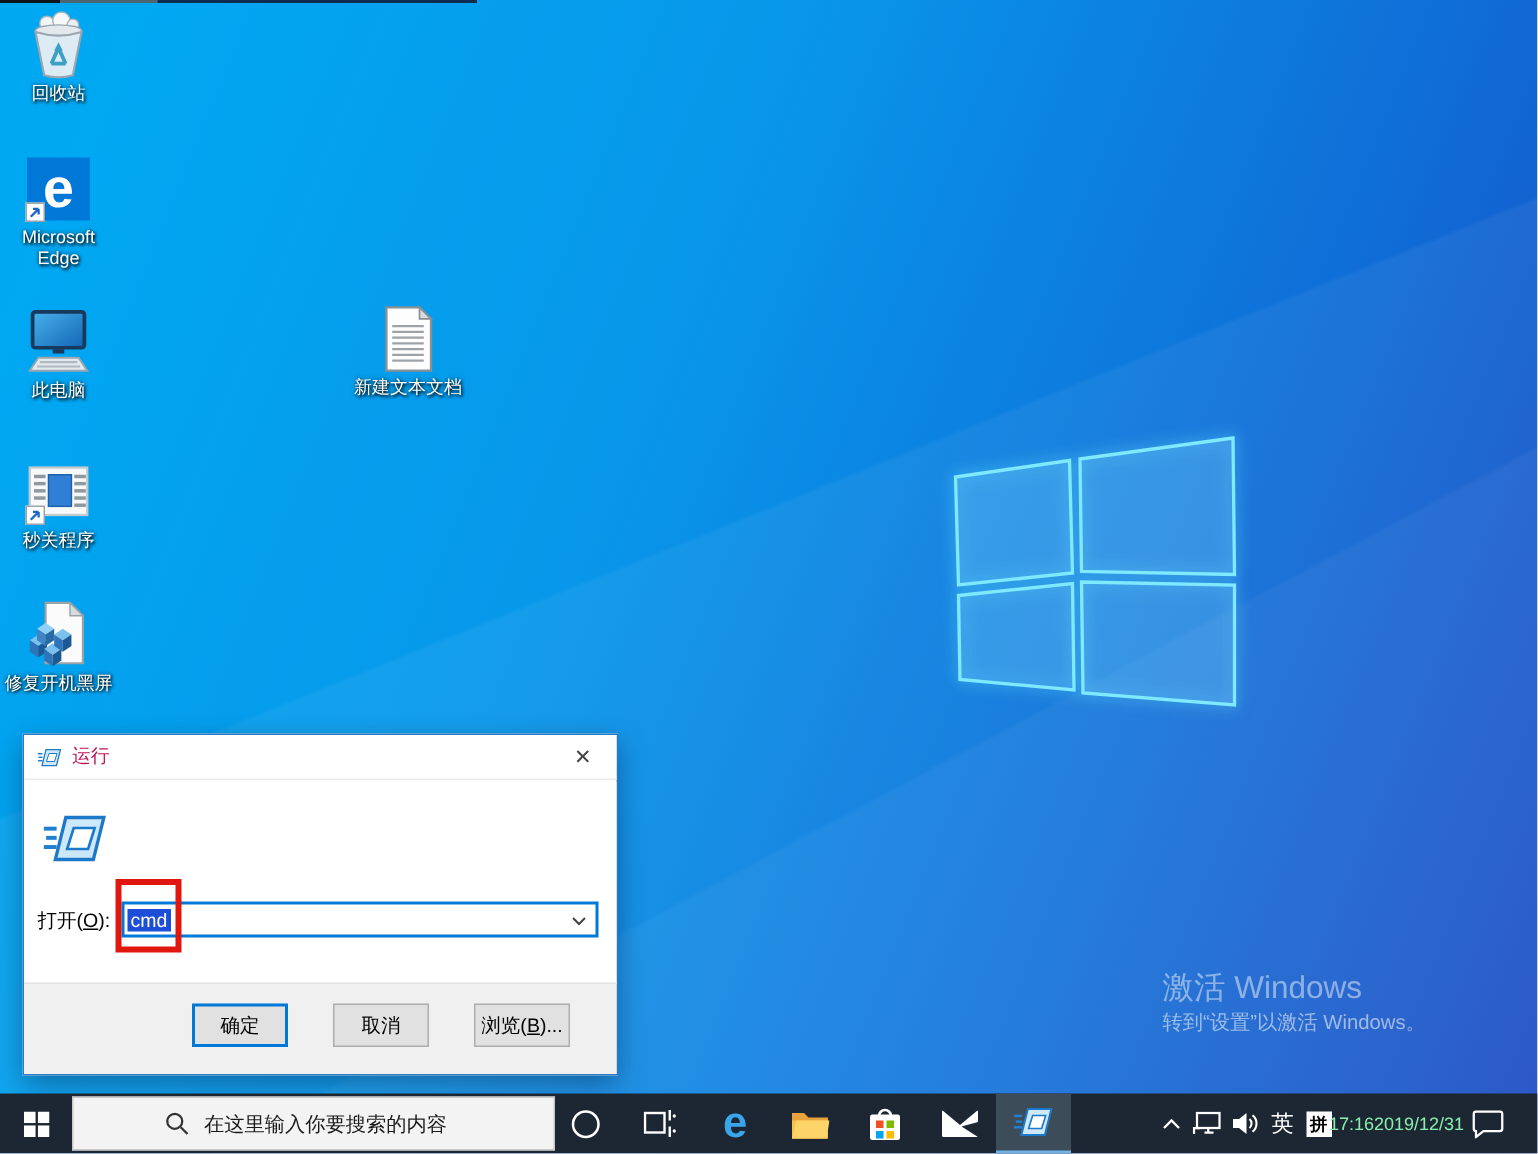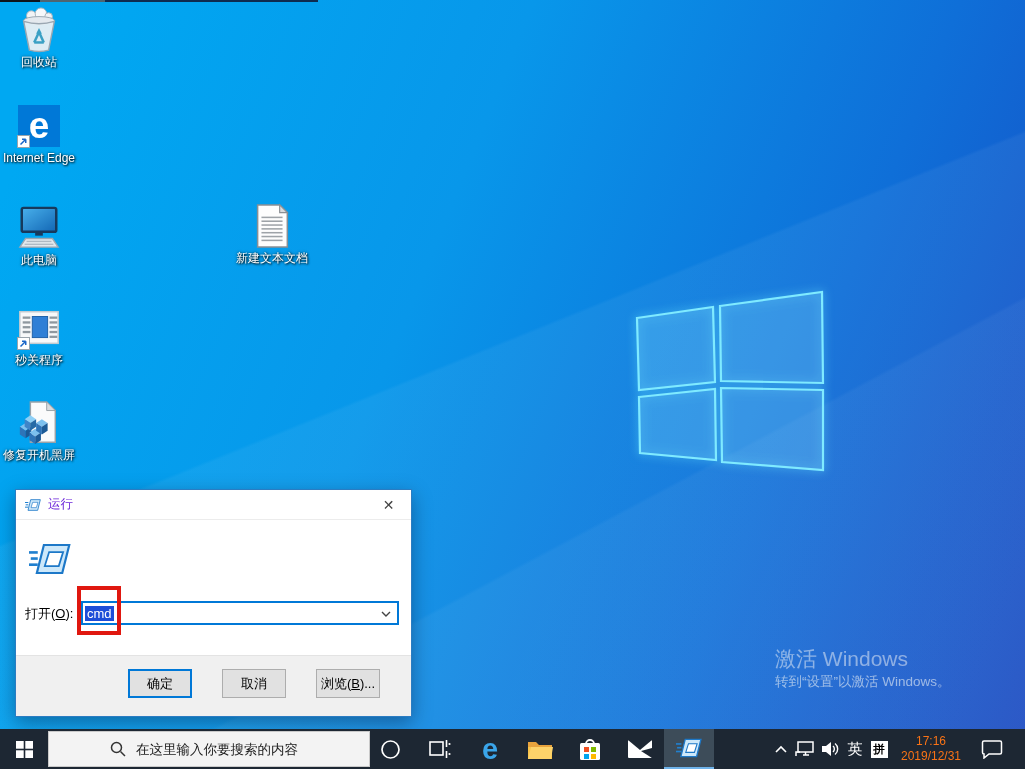--- a/index.html
+++ b/index.html
@@ -31,21 +31,21 @@
   .watermark { position:absolute; left:775px; top:646px; color:rgba(235,240,245,.52); }
   .watermark .t1 { font-size:21px; line-height:26px; }
   .watermark .t2 { font-size:13.5px; line-height:20px; color:rgba(235,240,245,.6); }
 
   
   .dialog { position:absolute; left:15px; top:489px; width:397px; height:228px; background:#fff;
     border:1px solid #2b7cc2; box-shadow:0 6px 18px rgba(0,0,30,.35); }
   .titlebar { position:absolute; left:0; top:0; right:0; height:30px; background:#fff;
     border-bottom:1px solid #ececec; display:flex; align-items:center; }
   .titlebar .ticon { margin-left:9px; }
-  .titlebar .ttext { margin-left:7px; font-size:12.5px; color:#6d28d9; }
+  .titlebar .ttext { margin-left:7px; font-size:12.5px; color:#be185d; }
   .close-btn { position:absolute; right:0; top:0; width:45px; height:29px; display:flex; align-items:center;
     justify-content:center; font-size:14px; color:#444; cursor:default; }
   .dlg-body { position:absolute; left:0; top:31px; right:0; height:135px; background:#fff; }
   .run-big { position:absolute; left:13px; top:17px; }
   .desc { position:absolute; left:65px; top:18px; font-size:13px; color:#000; line-height:21px; }
   .open-row { position:absolute; left:9px; top:80px; width:380px; height:24px; }
   .open-lbl { position:absolute; left:0; top:4px; font-size:13px; color:#000; }
   .ukey { text-decoration:underline; }
   .combo { position:absolute; left:56px; top:0; width:318px; height:24px; background:#fff;
     border:2px solid #0078d7; display:flex; align-items:center; }
@@ -66,21 +66,21 @@
   .searchbox { position:absolute; left:48px; top:2px; width:322px; height:36px; background:#f3f3f3;
     border:1px solid #c9c9c9; display:flex; align-items:center;padding-left:48px; }
   .searchbox svg { margin-left:13px; flex:none; }
   .searchbox input { margin-left:10px; border:none; background:transparent; outline:none; width:270px;
     font-size:13.5px; color:#1b1b1b; font-family:"Liberation Sans","DejaVu Sans",sans-serif; }
   .searchbox input::placeholder { color:#1b1b1b; opacity:1; }
   .tb-edge { color:#3aa5ea; font-size:29px; font-weight:bold; }
   .tray-lang { color:#fff; font-size:15px; }
   .ime-badge { width:17px; height:17px; background:#fff; color:#000; font-size:11.5px; font-weight:bold;
     display:flex; align-items:center; justify-content:center; }
-  .clock { flex-direction:column; color:#f97316; font-size:12px; line-height:15px; text-align:center; }
+  .clock { flex-direction:row; color:#86efac; font-size:12px; line-height:15px; text-align:center; }
 </style>
 </head>
 <body>
 
 <svg width="0" height="0" style="position:absolute">
   <defs>
     <linearGradient id="g-screen" x1="0" y1="0" x2="1" y2="1">
       <stop offset="0" stop-color="#49b1ec"></stop>
         <stop offset="1" stop-color="#1266b4"></stop>
     </linearGradient>
@@ -148,21 +148,21 @@
     <div class="art">
       <div class="edge-tile">
           <span>e</span>
         </div>
       <div class="shortcut">
         <svg width="9" height="9" viewBox="0 0 12 12">
             <path d="M2,10 L9,3 M9,3 h-5 M9,3 v5" stroke="#1a66c8" stroke-width="2" fill="none"></path>
           </svg>
       </div>
     </div>
-    <div class="lbl">Internet Edge</div>
+    <div class="lbl">Microsoft Edge</div>
   </div>
 
   <div class="dicon" style="left:1px;top:305px">
     <div class="art">
       <svg width="46" height="46" viewBox="0 0 48 48">
         <rect x="4" y="7" width="40" height="33" fill="#f7f8f9" stroke="#c3cbd1" stroke-width="1.6"></rect>
         <g fill="#8f989f">
           <rect x="7" y="12" width="8" height="2.4"></rect>
             <rect x="7" y="17" width="8" height="2.4"></rect>
           <rect x="7" y="22" width="8" height="2.4"></rect>

